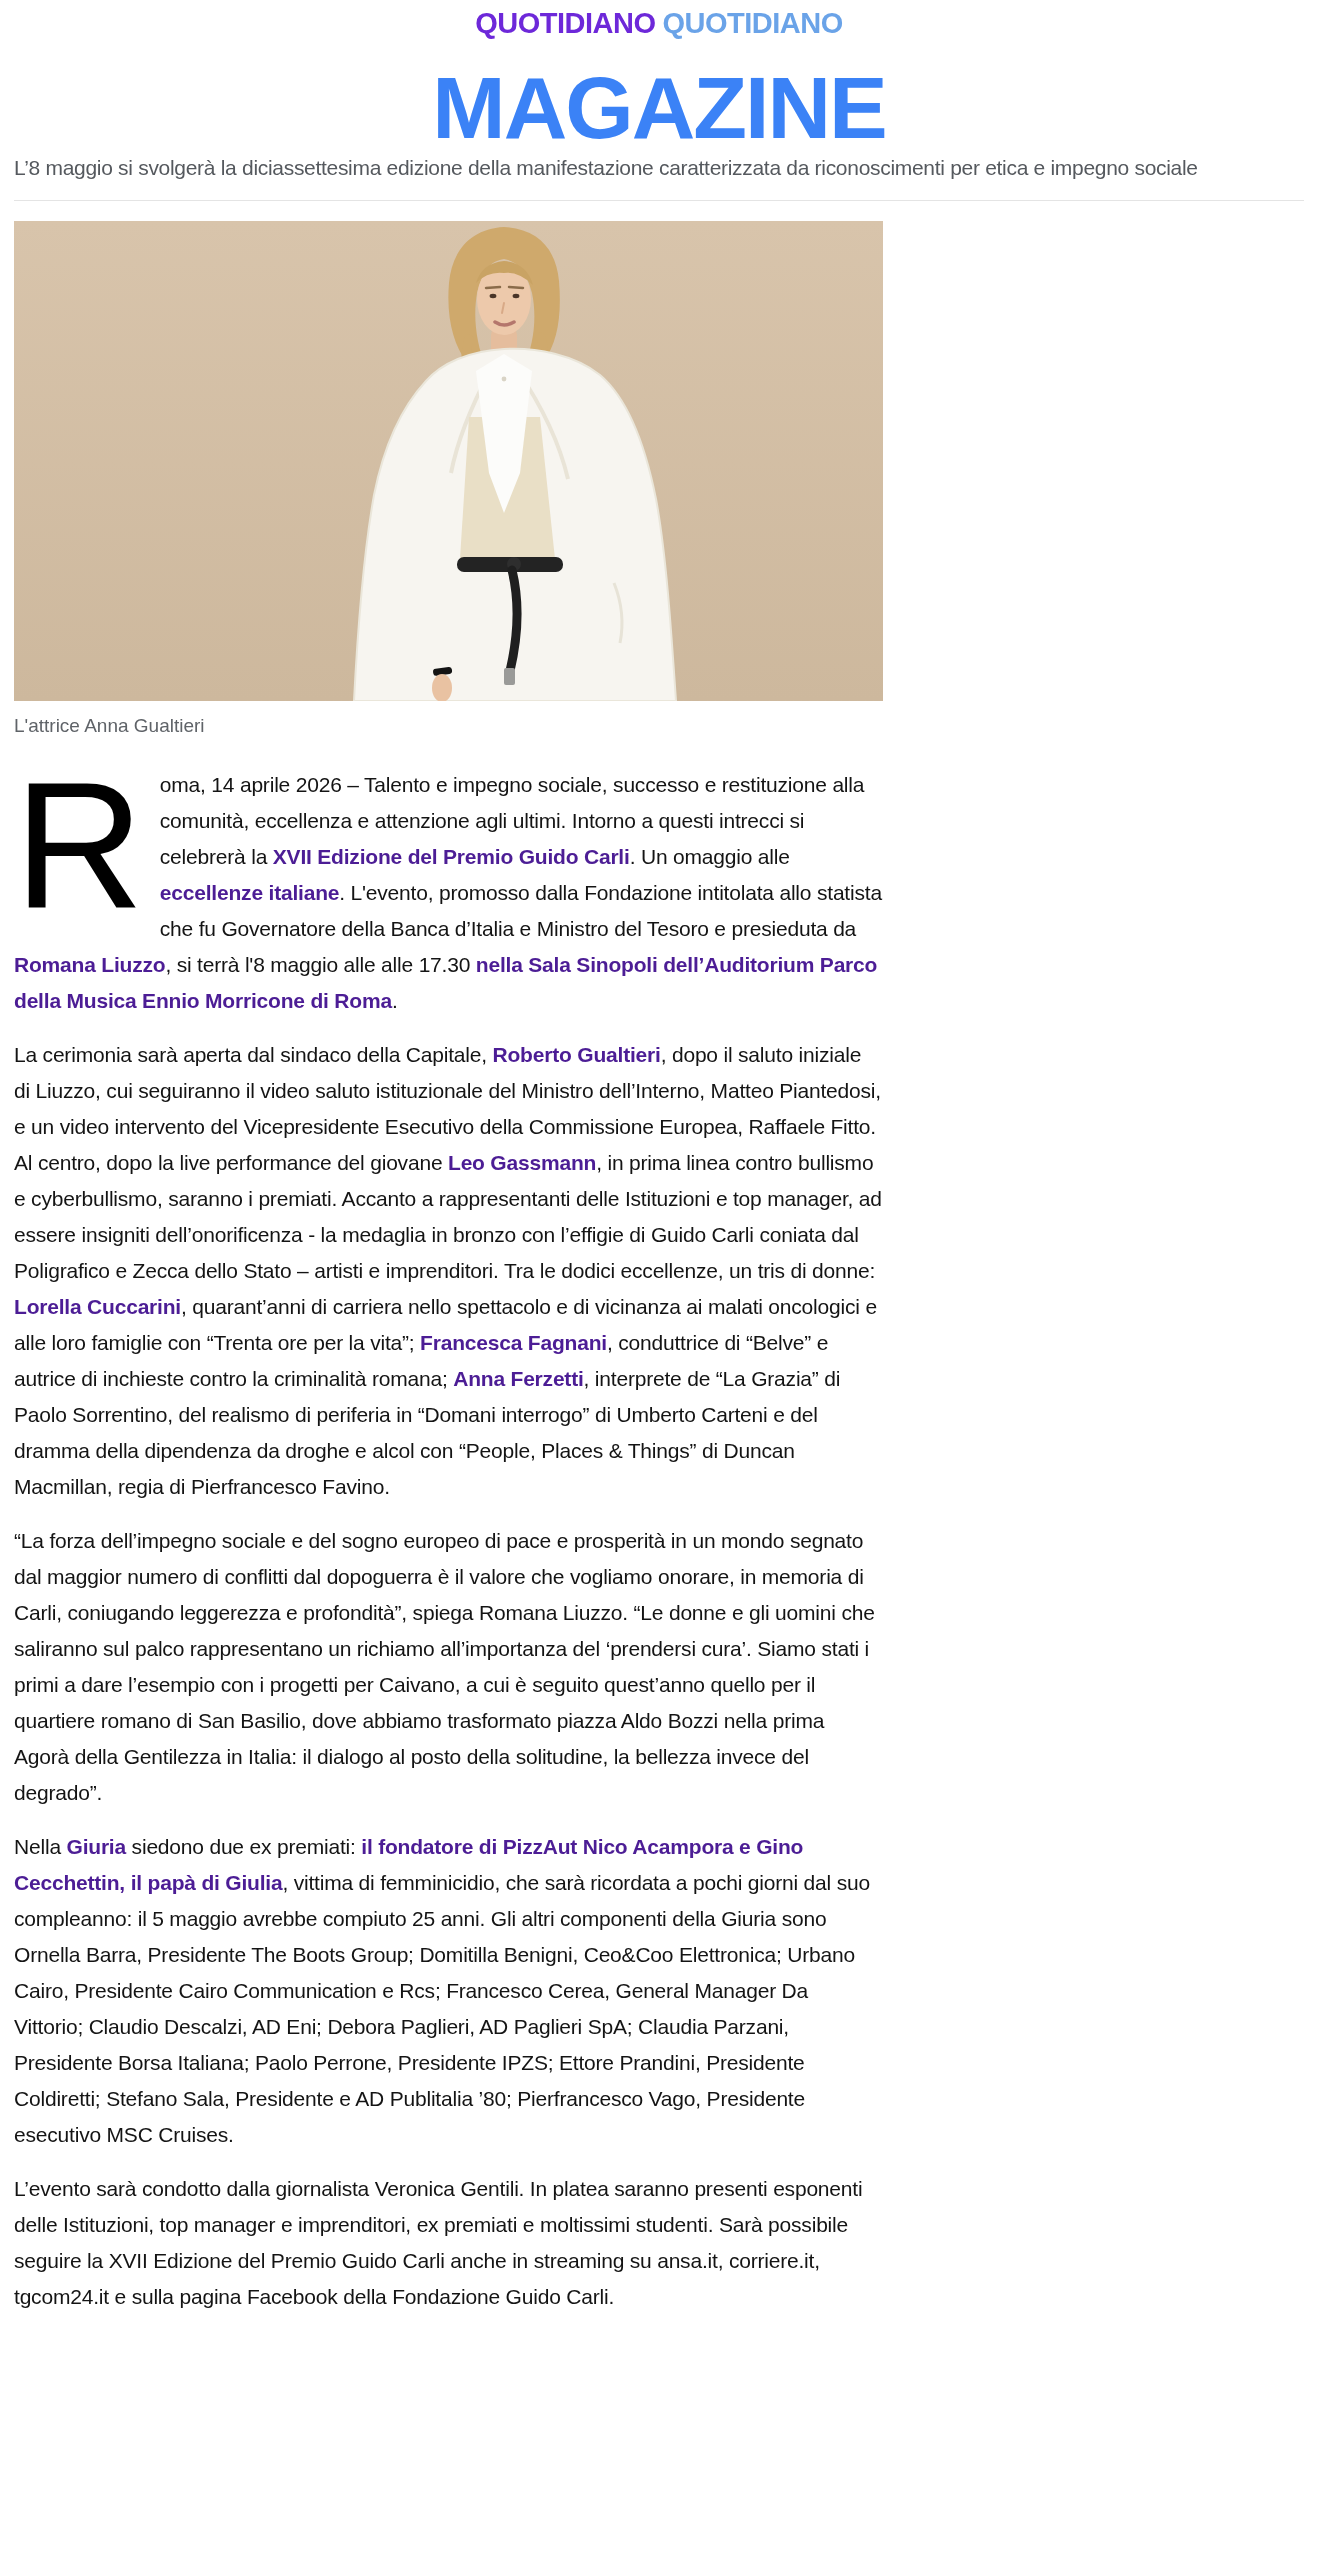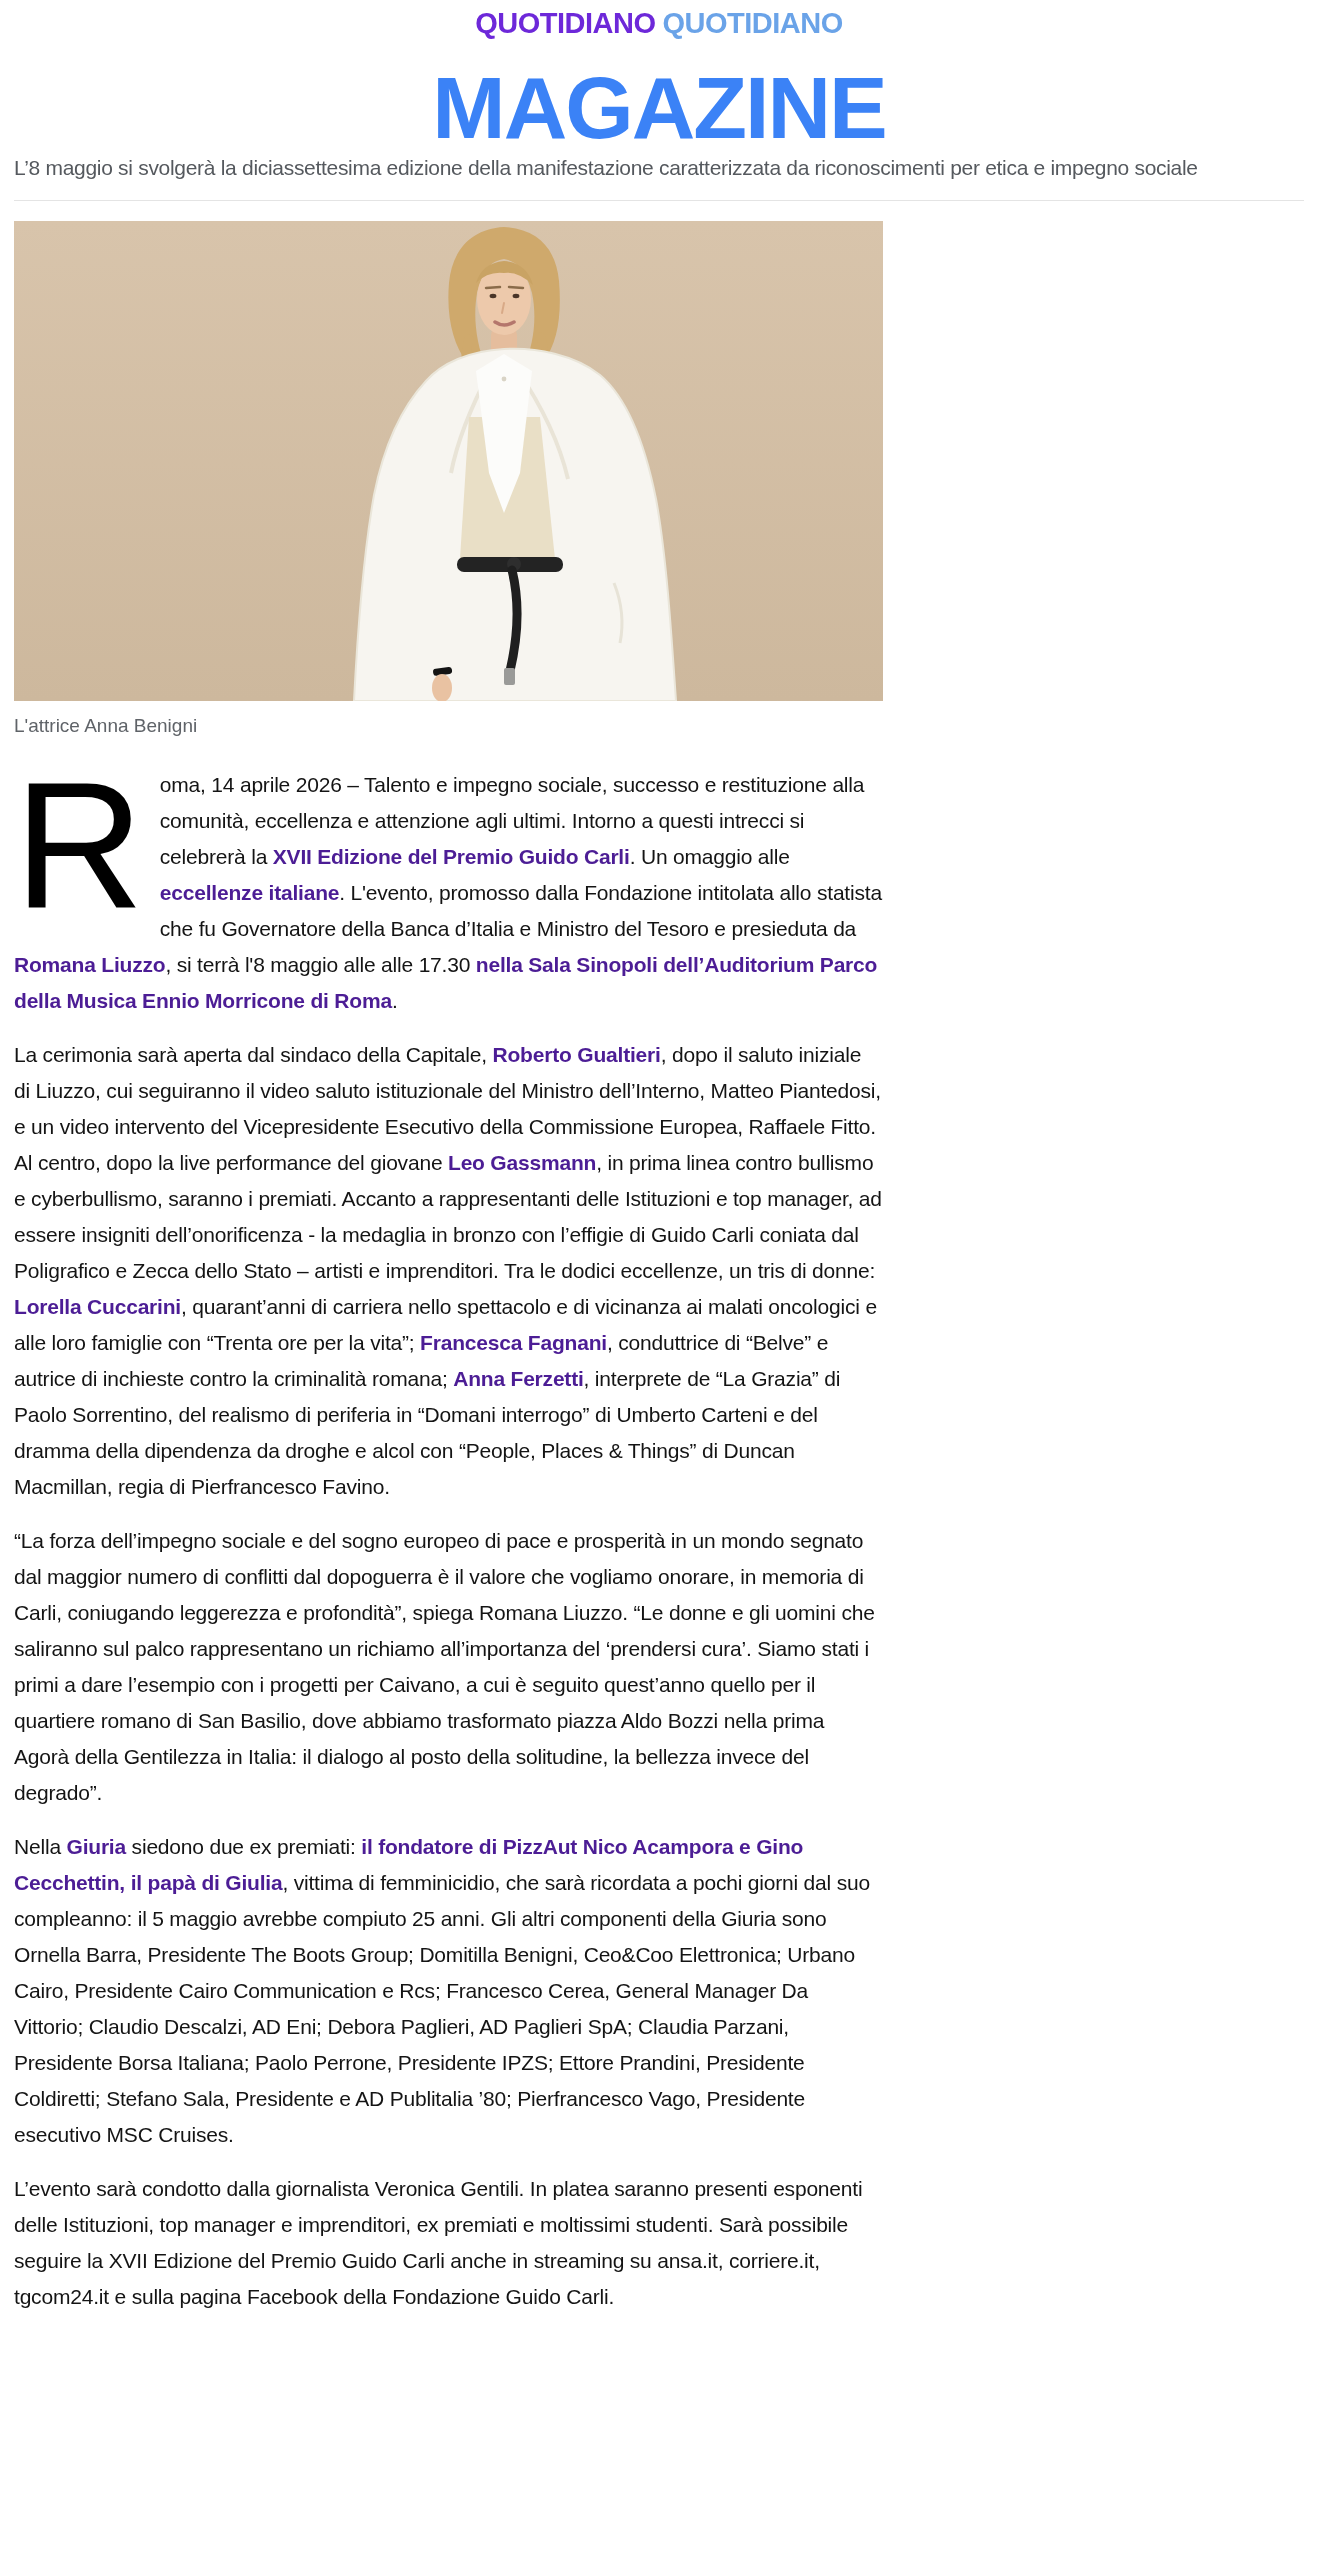--- a/index.html
+++ b/index.html
@@ -101,21 +101,21 @@
           <circle cx="500" cy="343" r="7" fill="#2e2e2e"></circle>
           <path d="M498,349 C506,382 504,416 496,450" stroke="#1f1f1f" stroke-width="9" fill="none" stroke-linecap="round"></path>
           <rect x="490" y="447" width="11" height="17" rx="2" fill="#9a9a98"></rect>
 
           <path d="M600,362 C608,382 610,402 606,422" stroke="#e7e3d7" stroke-width="3" fill="none"></path>
 
           <rect x="419" y="447" width="19" height="7" rx="3" fill="#141414" transform="rotate(-8 428 450)"></rect>
           <ellipse cx="428" cy="467" rx="10" ry="14" fill="#e9c2a2"></ellipse>
         </g>
       </svg>
-      <figcaption>L'attrice Anna Benigni</figcaption>
+      <figcaption>L'attrice Anna Gualtieri</figcaption>
     </figure>
 
     <div class="body-copy">
         <p><span class="dropcap">R</span>oma, 14 aprile 2026 – Talento e impegno sociale, successo e restituzione alla comunità, eccellenza e attenzione agli ultimi. Intorno a questi intrecci si celebrerà la <strong>XVII Edizione del Premio Guido Carli</strong>. Un omaggio alle <strong>eccellenze italiane</strong>. L'evento, promosso dalla Fondazione intitolata allo statista che fu Governatore della Banca d’Italia e Ministro del Tesoro e presieduta da <strong>Romana Liuzzo</strong>, si terrà l'8 maggio alle alle 17.30 <strong>nella Sala Sinopoli dell’Auditorium Parco della Musica Ennio Morricone di Roma</strong>.</p>
         <p>La cerimonia sarà aperta dal sindaco della Capitale, <strong>Roberto Gualtieri</strong>, dopo il saluto iniziale di Liuzzo, cui seguiranno il video saluto istituzionale del Ministro dell’Interno, Matteo Piantedosi, e un video intervento del Vicepresidente Esecutivo della Commissione Europea, Raffaele Fitto. Al centro, dopo la live performance del giovane <strong>Leo Gassmann</strong>, in prima linea contro bullismo e cyberbullismo, saranno i premiati. Accanto a rappresentanti delle Istituzioni e top manager, ad essere insigniti dell’onorificenza - la medaglia in bronzo con l’effigie di Guido Carli coniata dal Poligrafico e Zecca dello Stato – artisti e imprenditori. Tra le dodici eccellenze, un tris di donne: <strong>Lorella Cuccarini</strong>, quarant’anni di carriera nello spettacolo e di vicinanza ai malati oncologici e alle loro famiglie con “Trenta ore per la vita”; <strong>Francesca Fagnani</strong>, conduttrice di “Belve” e autrice di inchieste contro la criminalità romana; <strong>Anna Ferzetti</strong>, interprete de “La Grazia” di Paolo Sorrentino, del realismo di periferia in “Domani interrogo” di Umberto Carteni e del dramma della dipendenza da droghe e alcol con “People, Places &amp; Things” di Duncan Macmillan, regia di Pierfrancesco Favino.</p>
         <p>“La forza dell’impegno sociale e del sogno europeo di pace e prosperità in un mondo segnato dal maggior numero di conflitti dal dopoguerra è il valore che vogliamo onorare, in memoria di Carli, coniugando leggerezza e profondità”, spiega Romana Liuzzo. “Le donne e gli uomini che saliranno sul palco rappresentano un richiamo all’importanza del ‘prendersi cura’. Siamo stati i primi a dare l’esempio con i progetti per Caivano, a cui è seguito quest’anno quello per il quartiere romano di San Basilio, dove abbiamo trasformato piazza Aldo Bozzi nella prima Agorà della Gentilezza in Italia: il dialogo al posto della solitudine, la bellezza invece del degrado”.</p>
         <p>Nella <strong>Giuria</strong> siedono due ex premiati: <strong>il fondatore di PizzAut Nico Acampora e Gino Cecchettin, il papà di Giulia</strong>, vittima di femminicidio, che sarà ricordata a pochi giorni dal suo compleanno: il 5 maggio avrebbe compiuto 25 anni. Gli altri componenti della Giuria sono Ornella Barra, Presidente The Boots Group; Domitilla Benigni, Ceo&amp;Coo Elettronica; Urbano Cairo, Presidente Cairo Communication e Rcs; Francesco Cerea, General Manager Da Vittorio; Claudio Descalzi, AD Eni; Debora Paglieri, AD Paglieri SpA; Claudia Parzani, Presidente Borsa Italiana; Paolo Perrone, Presidente IPZS; Ettore Prandini, Presidente Coldiretti; Stefano Sala, Presidente e AD Publitalia ’80; Pierfrancesco Vago, Presidente esecutivo MSC Cruises.</p>
         <p>L’evento sarà condotto dalla giornalista Veronica Gentili. In platea saranno presenti esponenti delle Istituzioni, top manager e imprenditori, ex premiati e moltissimi studenti. Sarà possibile seguire la XVII Edizione del Premio Guido Carli anche in streaming su ansa.it, corriere.it, tgcom24.it e sulla pagina Facebook della Fondazione Guido Carli.</p>
       </div>
   </main>

